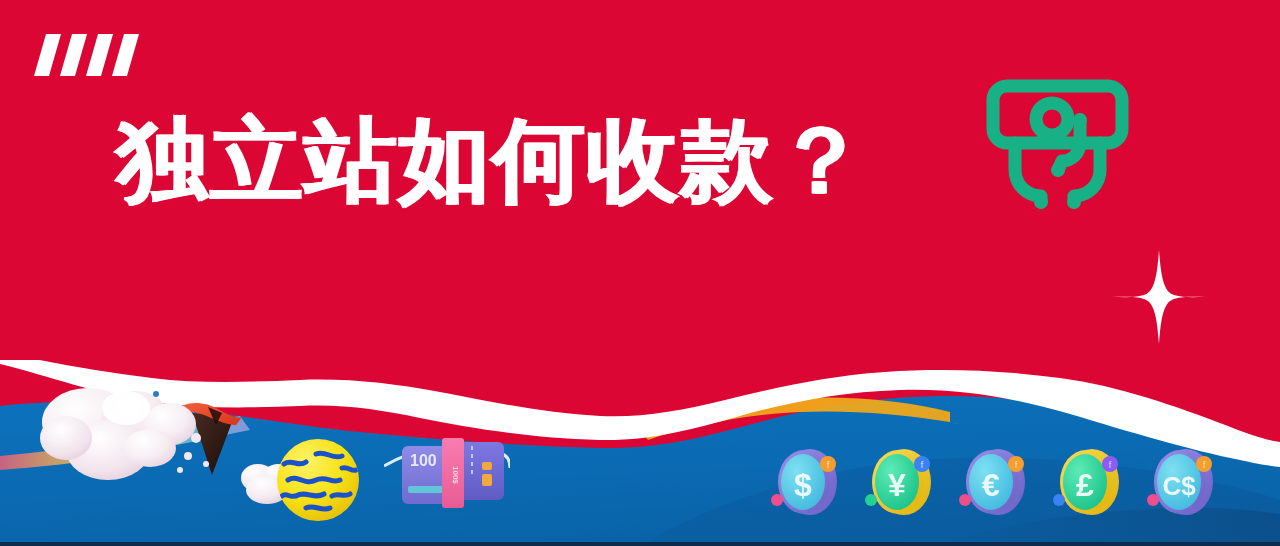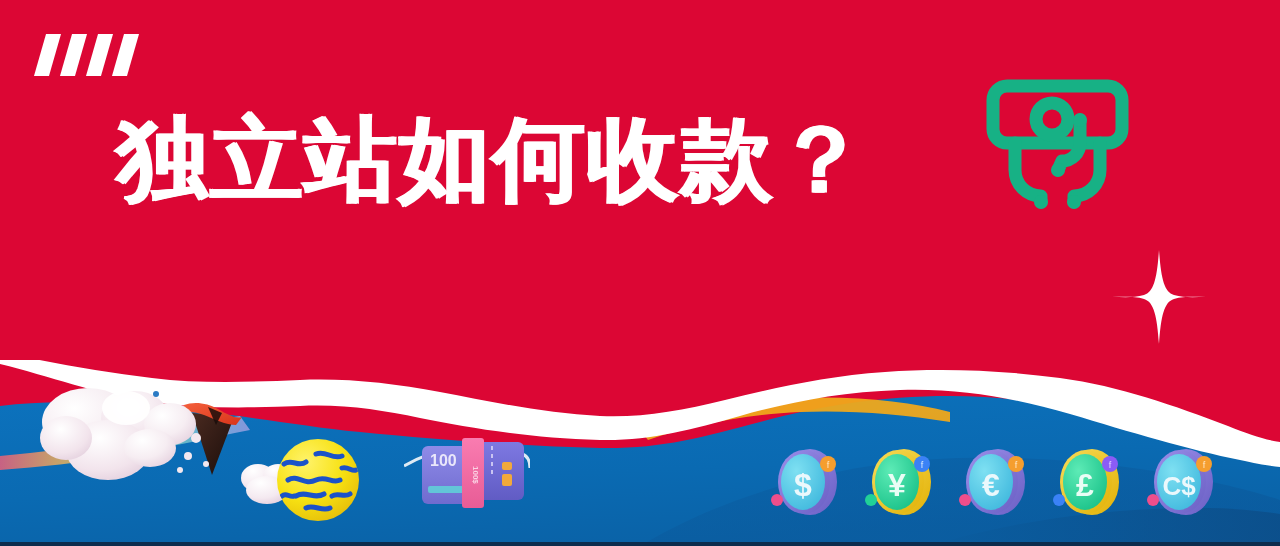--- a/index.html
+++ b/index.html
@@ -47,21 +47,21 @@
   
   .headline {
     position: absolute;
     left: 116px;
     top: 96px;
     width: 1000px;
     z-index: 12;
   }
   .headline .line {
     color: #ffffff;
-    font-family: Liberation Serif, serif;
+    font-family: Liberation Sans, sans-serif;
     font-weight: 700;
     font-size: 92px;
     line-height: 128px;
     letter-spacing: 2px;
     white-space: nowrap;
     text-shadow: 2px 0 0 #ffffff, -1px 0 0 #ffffff;
   }
 
   
   .green-icon {
@@ -111,21 +111,21 @@
   
   .cloud-small { left: 238px; top: 458px; width: 60px; height: 48px; }
 
   
   .cone { left: 178px; top: 395px; width: 70px; height: 85px; z-index: 7; }
 
   
   .globe { left: 276px; top: 438px; width: 84px; height: 84px; }
 
   
-  .wallet { left: 404px; top: 432px; width: 126px; height: 82px; text-align: center; }
+  .wallet { left: 384px; top: 432px; width: 126px; height: 82px; text-align: center; }
 
   
   .coins { position: absolute; top: 444px; left: 770px; z-index: 9; }
   .coin-wrap { position: absolute; width: 72px; height: 76px; }
 </style>
 </head>
 <body>
 
 <div id="banner">
 

